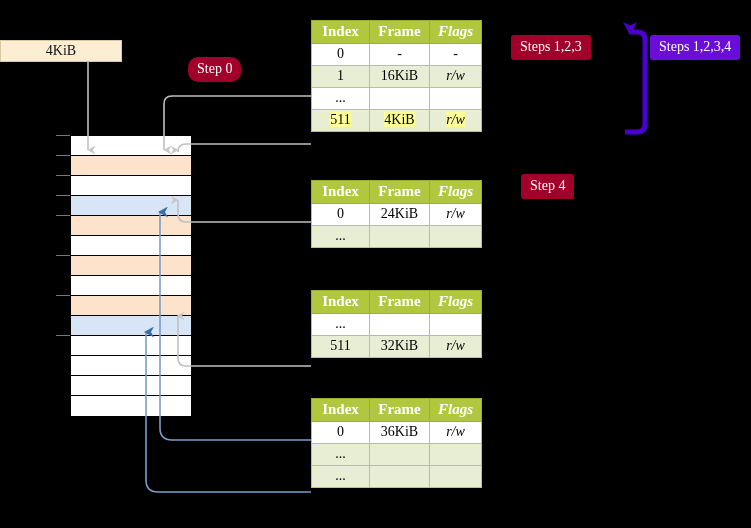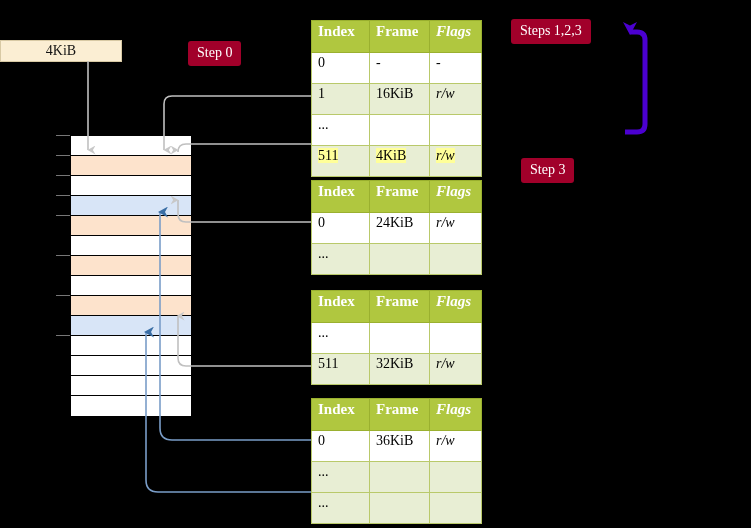--- a/index.html
+++ b/index.html
@@ -3,21 +3,21 @@
 <meta charset="utf-8">
 <style>
   html,body{margin:0;padding:0;background:#000;}
   body{width:751px;height:528px;position:relative;overflow:hidden;
        font-family:"Liberation Serif", serif;}
   .stage{position:absolute;left:0;top:0;width:751px;height:528px;}
 
   
   .badge{position:absolute;color:#fff;font-size:14px;line-height:1;
          padding:5px 9px 6px 9px;border-radius:3px;white-space:nowrap;
-         font-family:"Liberation Serif", serif;}
+         font-family:"Liberation Serif", serif;margin-top:16px;}
   .badge-red{background:#a1002a;box-shadow:0 1px 0 rgba(0,0,0,.5);}
   .badge-violet{background:#6a0dd8;}
 
   
   .kib-box{position:absolute;background:#fbeed3;border:1px solid #d8c9a4;
            color:#111;font-size:14px;text-align:center;line-height:20px;}
 
   
   .memcol{position:absolute;left:70px;top:135px;width:120px;height:280px;
           border:1px solid #000;box-sizing:border-box;background:#fff;}
@@ -25,22 +25,22 @@
           border-bottom:1px solid #000;}
   .memrow.last{border-bottom:none;}
   .m-white{background:#ffffff;}
   .m-peach{background:#fde3cc;}
   .m-blue{background:#d8e5f7;}
   .tick{position:absolute;width:14px;height:1px;background:#777;left:56px;}
 
   
   .tbl{position:absolute;border-collapse:collapse;background:#fff;
        font-size:14px;border:1px solid #8a9a3a;}
-  .tbl td,.tbl th{border:1px solid #b9c96a;padding:2px 6px 12px 6px;
-                  text-align:left;font-weight:normal;color:#000;
+  .tbl td,.tbl th{border:1px solid #b9c96a;padding:2px 6px 3px 6px;
+                  text-align:center;font-weight:normal;color:#000;
                   height:18px;box-sizing:border-box;}
   .tbl th{background:#b0c73f;color:#ffffff;font-weight:bold;font-size:15px;
           border:1px solid #9ab02f;}
   .tbl tr.alt td{background:#e8eed4;}
   .tbl tr.hl td{background:#e8eed4;}
   .tbl tr.hl td span.mark{background:#ffff99;}
   .c-index{width:58px;}
   .c-frame{width:60px;margin-left:25px;}
   .c-flags{width:52px;font-style:italic;}
 
@@ -50,31 +50,34 @@
 </style>
 </head>
 <body>
 
 <div class="stage">
 
   <div class="kib-box" style="left:0px;top:40px;width:120px;height:20px;">
     <span>4KiB</span>
   </div>
 
-  <div class="badge badge-red" style="left:188px;top:41px;">
+  <div class="badge badge-red" style="left:188px;top:41px;border-radius:10px;">
     <span>Step 0</span>
   </div>
 
   <div class="badge badge-red" style="left:511px;top:19px;">
     <span>Steps 1,2,3</span>
   </div>
 
+  <div class="badge badge-violet" style="left:650px;top:19px;">
+    <span>Steps 1,2,3,4</span>
+  </div>
 
   <div class="badge badge-red" style="left:521px;top:158px;">
-    <span>Step 3</span>
+    <span>Step 4</span>
   </div>
 
   <div class="memcol" id="memcol">
       <div class="memrow m-white" style="top: 0px;"></div>
       <div class="memrow m-peach" style="top: 20px;"></div>
       <div class="memrow m-white" style="top: 40px;"></div>
       <div class="memrow m-blue" style="top: 60px;"></div>
       <div class="memrow m-peach" style="top: 80px;"></div>
       <div class="memrow m-white" style="top: 100px;"></div>
       <div class="memrow m-peach" style="top: 120px;"></div>

